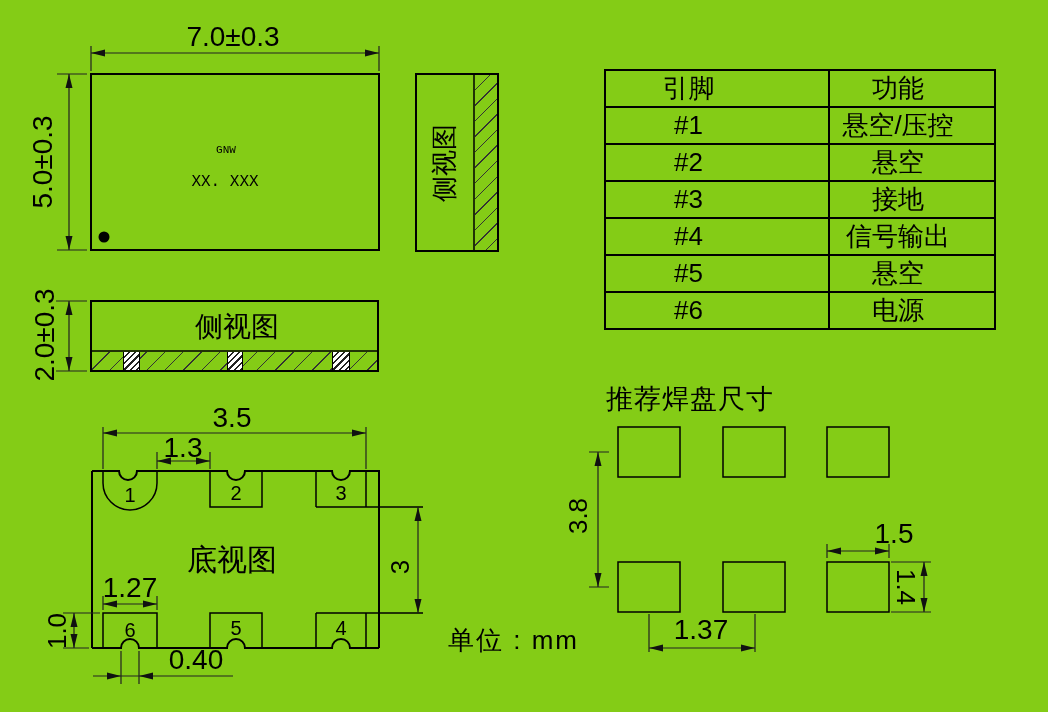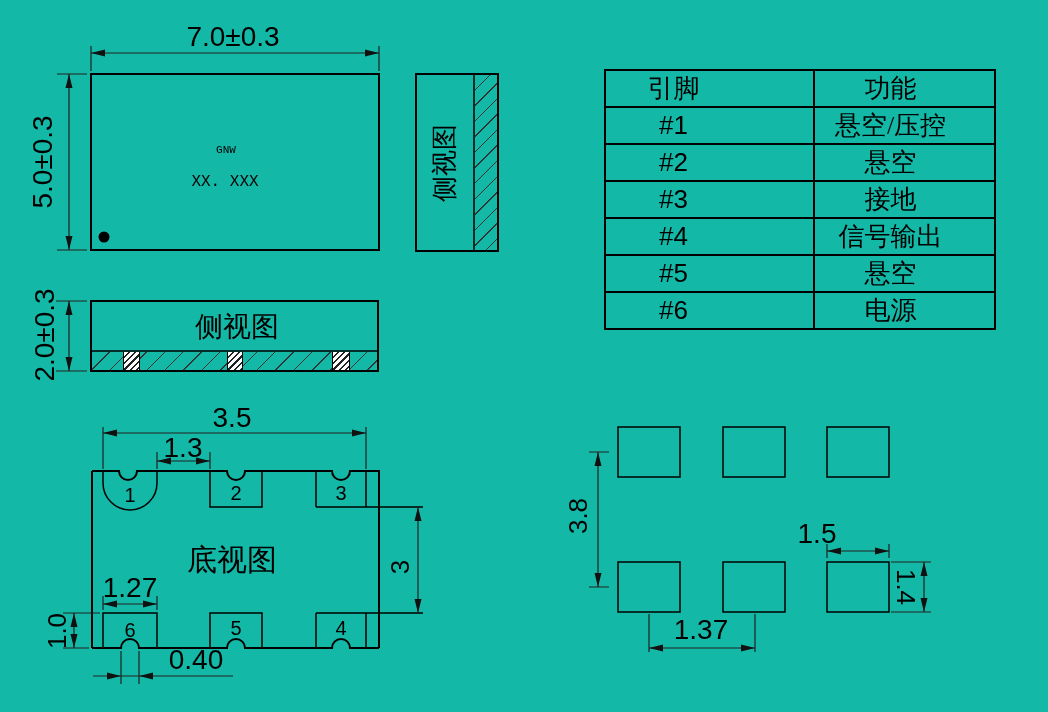--- a/index.html
+++ b/index.html
@@ -1,18 +1,18 @@
 <!DOCTYPE html>
 <html><head>
 <meta charset="utf-8">
 <style>
   html,body { margin:0; padding:0; background:#fff; }
   .canvas {
     position:relative; width:1048px; height:712px;
-    background:#14b8a6; overflow:hidden;
+    background:#84cc16; overflow:hidden;
     font-family:"Liberation Sans", sans-serif; color:#000;
   }
   .linework { position:absolute; left:0; top:0; pointer-events:none; }
   .t {
     position:absolute; white-space:nowrap; color:#000;
     transform:translate(-50%,-50%); line-height:1;
   }
   .rot  { transform:translate(-50%,-50%) rotate(-90deg); }
   .rot90{ transform:translate(-50%,-50%) rotate(90deg); }
   .mono { font-family:"Liberation Mono", monospace; }
@@ -30,23 +30,23 @@
     background-image:repeating-linear-gradient(135deg, transparent 0px, transparent 3px, #222 3px, #222 4.5px);
     border-left:1.5px solid #000; border-right:1.5px solid #000; box-sizing:border-box;
   }
   table.pin-table {
     position:absolute; left:604px; top:69px; width:392px; height:261px;
     border-collapse:collapse; table-layout:fixed; font-size:26px;
   }
   table.pin-table td {
     border:2px solid #000; text-align:center; vertical-align:middle; padding:0;
   }
-  table.pin-table td.c1 { width:207px; }
+  table.pin-table td.c1 { width:207px;padding-left:15px; }
   table.pin-table td.c1 span { position:relative; left:-36px; }
-  table.pin-table td.c2 span { position:relative; left:-14px;font-family:Liberation Serif, serif; }
+  table.pin-table td.c2 span { position:relative; left:-14px; }
   table.pin-table tr { height:37px; }
   table.pin-table tr.hdr { height:34px; }
 </style>
 </head>
 <body>
 
 <div class="canvas">
 
   <svg class="linework" width="1048" height="712" viewBox="0 0 1048 712">
 
@@ -178,19 +178,21 @@
       <td class="c1"><span>#5</span></td>
       <td class="c2"><span>悬空</span></td>
     </tr>
     <tr>
       <td class="c1"><span>#6</span></td>
       <td class="c2"><span>电源</span></td>
     </tr>
   </tbody>
     </table>
 
+  <div class="t" style="left:690px; top:399px; font-size:27px; letter-spacing:1px;">推荐焊盘尺寸</div>
   <div class="t rot" style="left:578px; top:516px; font-size:26px;">3.8</div>
   <div class="t" style="left:701px; top:630px; font-size:28px;">1.37</div>
-  <div class="t" style="left:817px; top:534px; font-size:28px;">1.5</div>
+  <div class="t" style="left:894px; top:534px; font-size:28px;">1.5</div>
   <div class="t rot90" style="left:906px; top:587px; font-size:26px;">1.4</div>
 
+  <div class="note" style="left:448px; top:627px;">单位 : mm</div>
 
 </div>
 
 </body></html>

